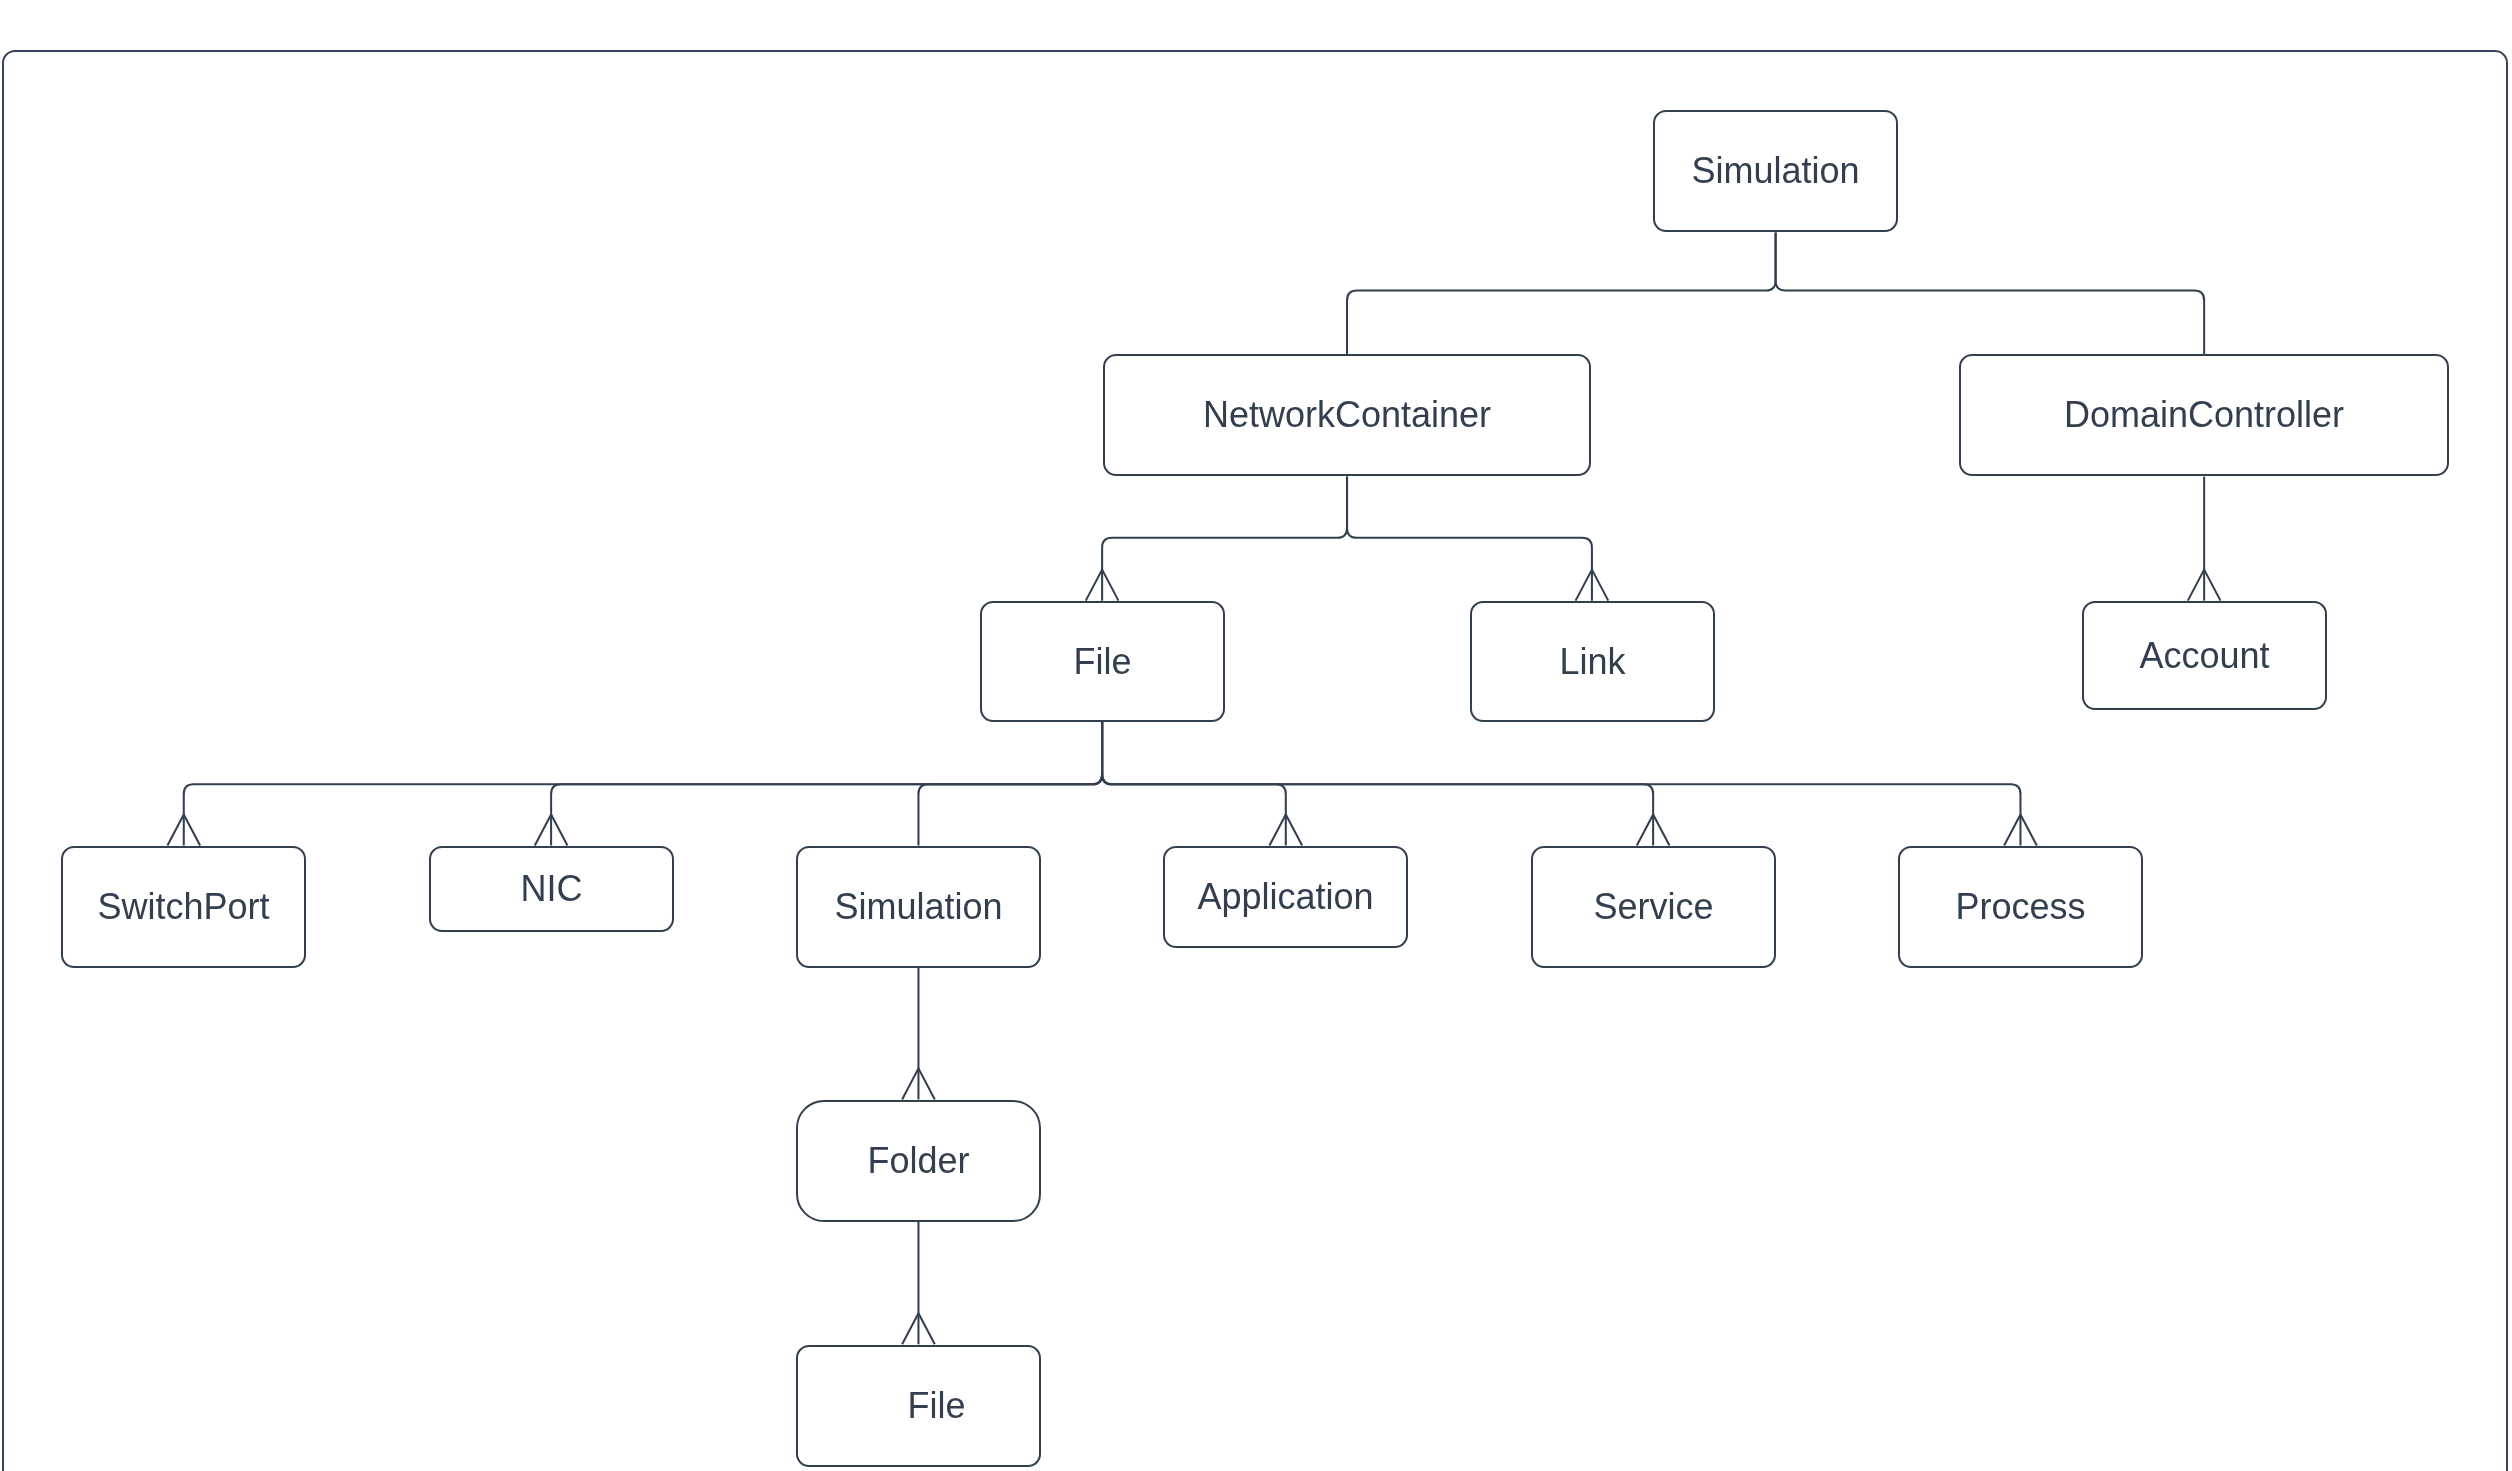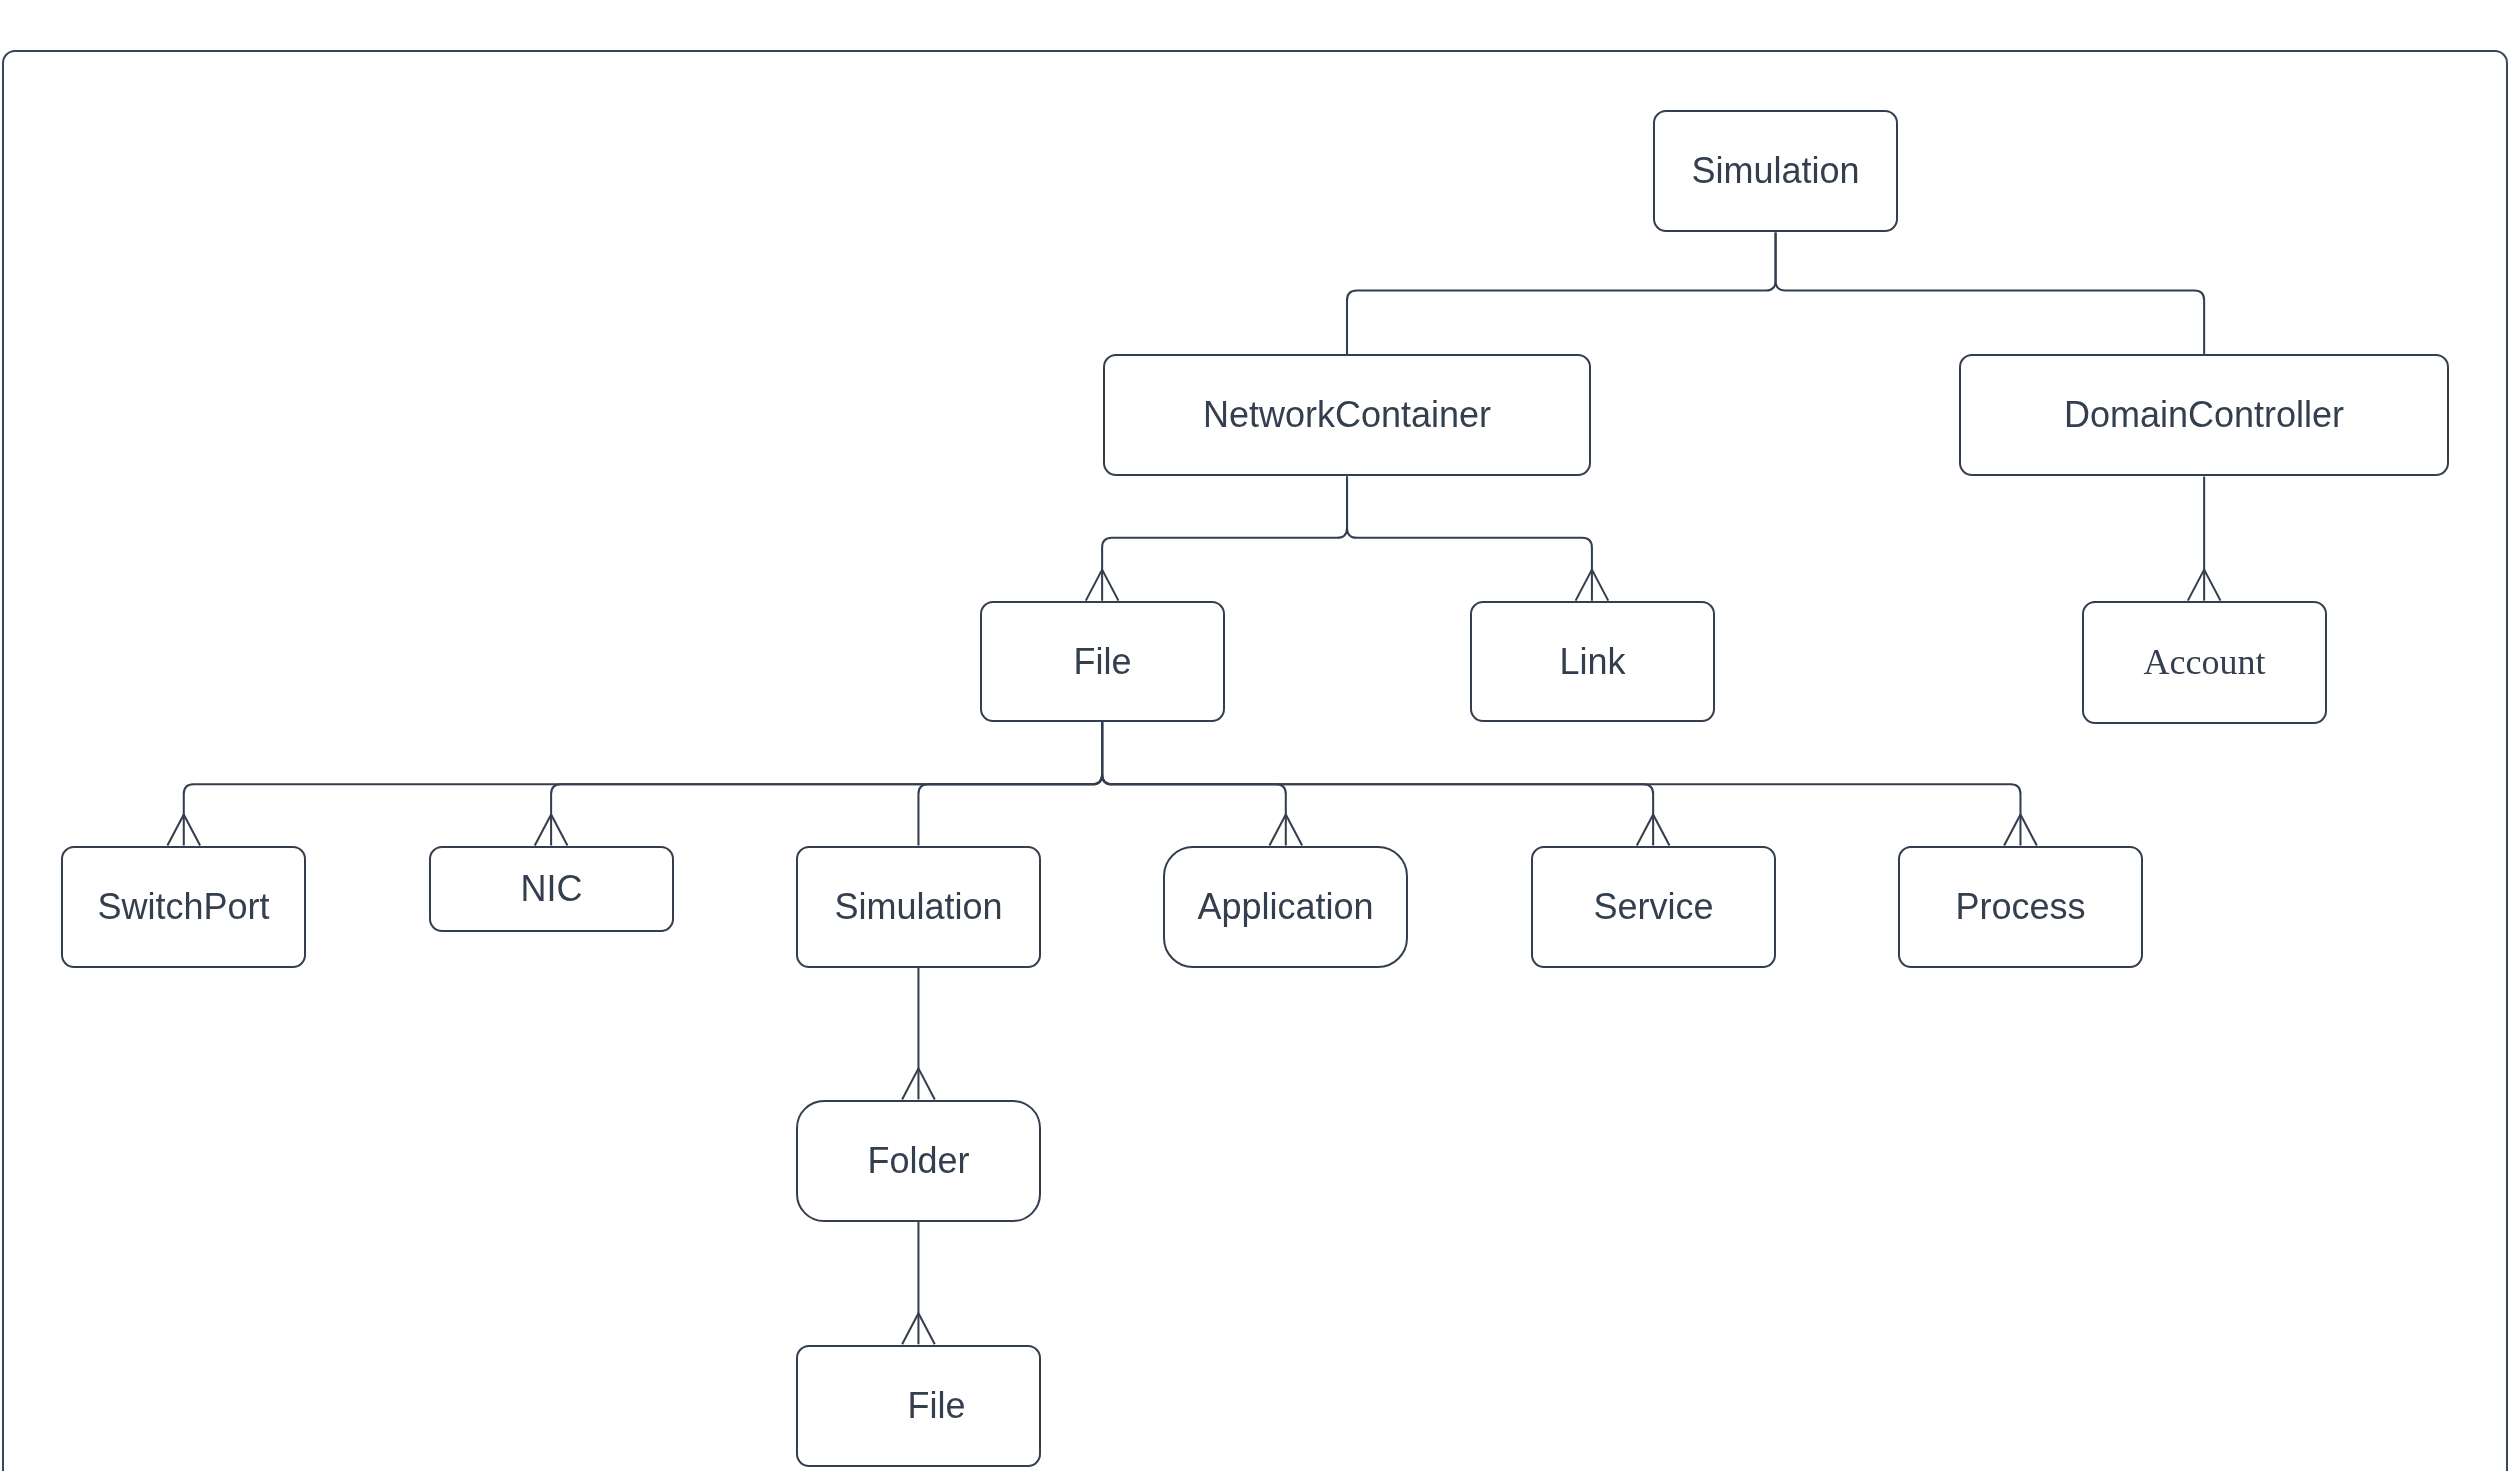--- a/index.html
+++ b/index.html
@@ -99,29 +99,29 @@
   <div class="node-box" style="left:1653px; top:62px;  width:245px; height:122px;">Simulation</div>
 
   <div class="node-box" style="left:1103px; top:306px; width:488px; height:122px;">NetworkContainer</div>
 
   <div class="node-box" style="left:1959px; top:306px; width:490px; height:122px;">DomainController</div>
 
   <div class="node-box" style="left:980px; top:553px; width:245px; height:121px;">File</div>
 
   <div class="node-box" style="left:1470px; top:553px; width:245px; height:121px;">Link</div>
 
-  <div class="node-box" style="left:2082px; top:553px; width:245px; height:123px;font-family:Liberation Serif, serif;">Account</div>
+  <div class="node-box" style="left:2082px; top:553px; width:245px; height:109px;">Account</div>
 
   <div class="node-box" style="left:61px;   top:798px; width:245px; height:122px;">SwitchPort</div>
 
   <div class="node-box" style="left:429px;  top:798px; width:245px; height:86px;">NIC</div>
 
   <div class="node-box" style="left:796px;  top:798px; width:245px; height:122px;">Simulation</div>
 
-  <div class="node-box" style="left:1163px; top:798px; width:245px; height:122px;border-radius:30px;">Application</div>
+  <div class="node-box" style="left:1163px; top:798px; width:245px; height:102px;">Application</div>
 
   <div class="node-box" style="left:1531px; top:798px; width:245px; height:122px;">Service</div>
 
   <div class="node-box" style="left:1898px; top:798px; width:245px; height:122px;">Process</div>
 
   <div class="node-box" style="left:796px;  top:1052px; width:245px; height:122px;border-radius:28px;">Folder</div>
 
   <div class="node-box" style="left:796px;  top:1297px; width:245px; height:122px;padding-left:36px;">File</div>
 
   <div id="frame"></div>

